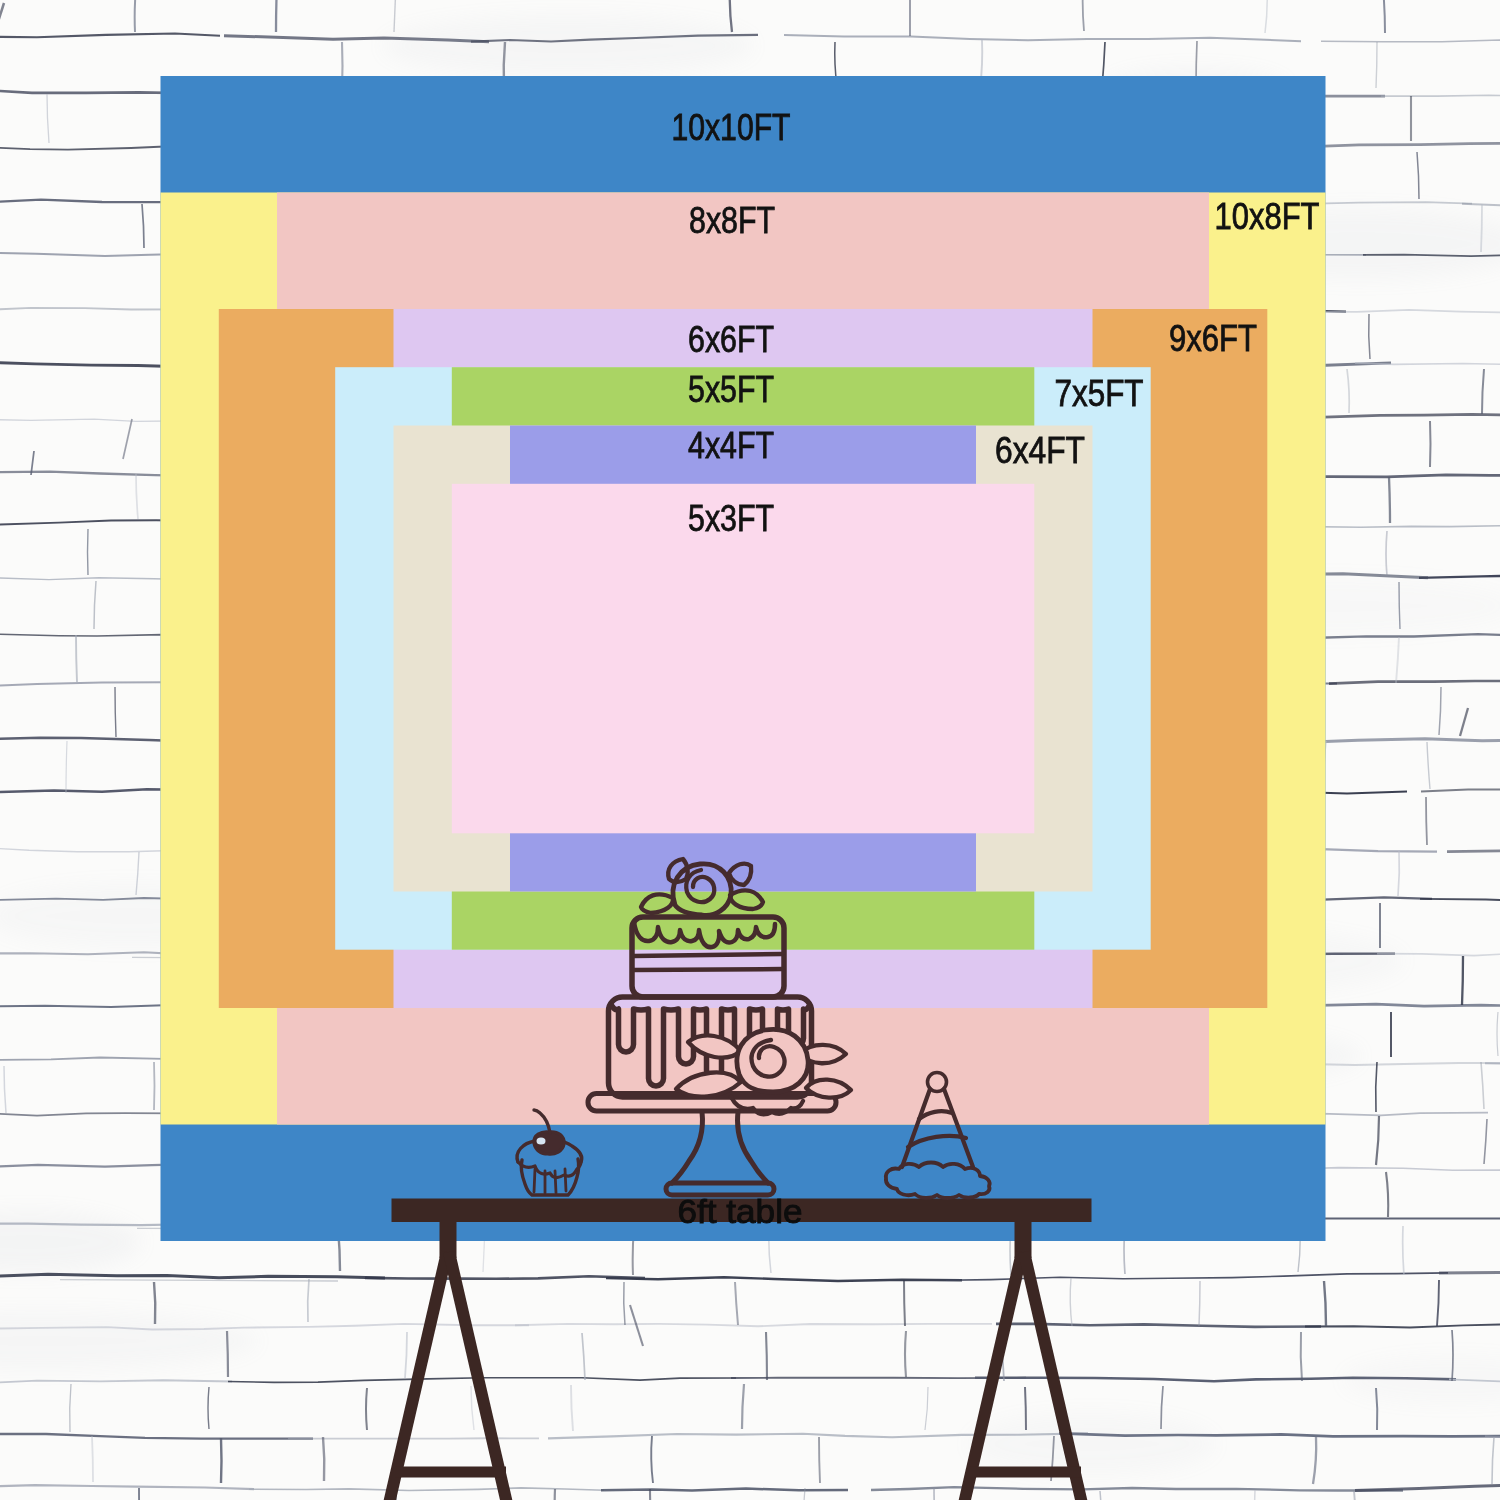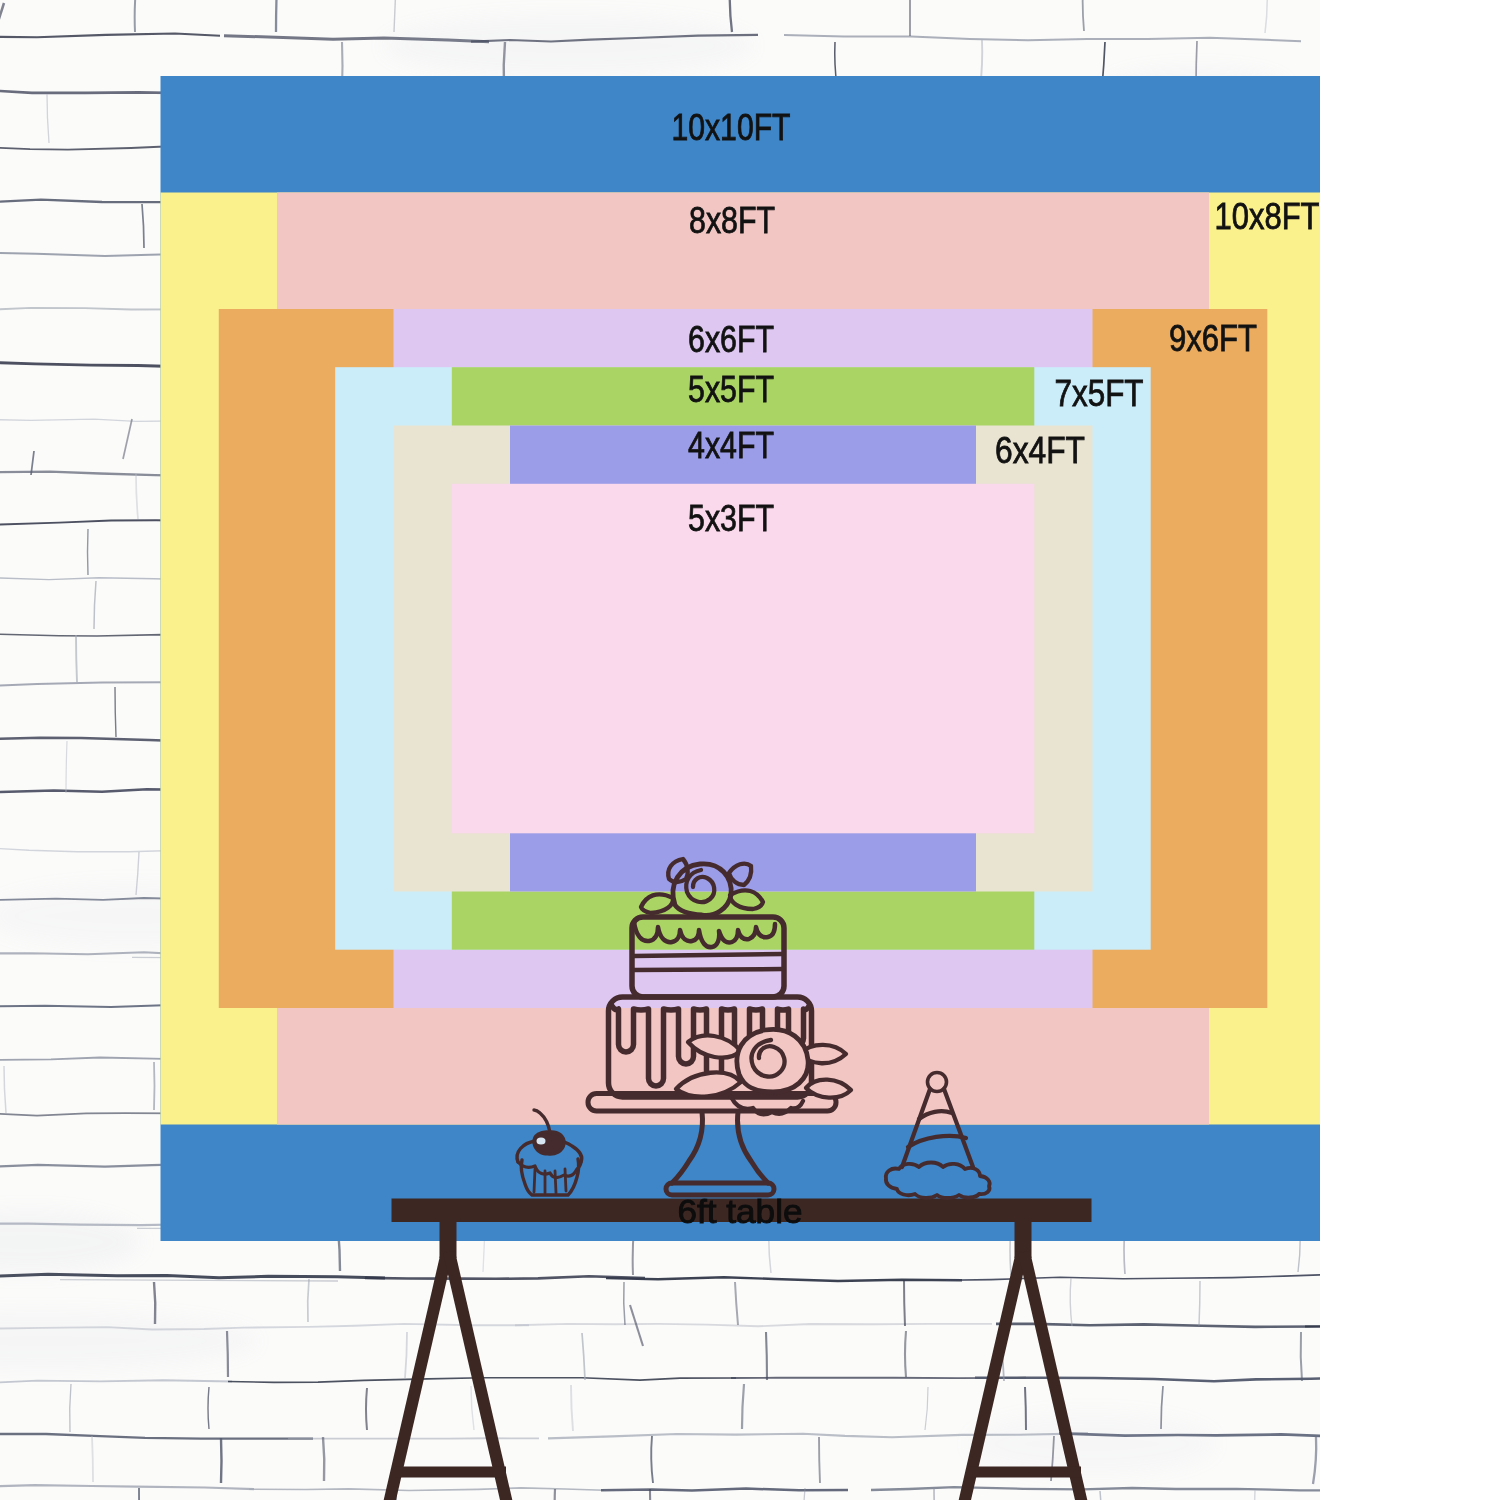--- a/index.html
+++ b/index.html
@@ -1,16 +1,16 @@
 <!DOCTYPE html>
 <html><head>
 <meta charset="utf-8">
 <style>
   html, body { margin: 0; padding: 0; background: #ffffff; }
-  #stage { position: relative; width: 1320px; height: 1500px; overflow: hidden; font-family: "Liberation Sans", sans-serif; }
+  #stage { position: relative; width: 1500px; height: 1500px; overflow: hidden; font-family: "Liberation Sans", sans-serif; }
   svg { display: block; }
 </style>
 </head>
 <body>
 <div id="stage">
 <svg width="1500" height="1500" viewBox="0 0 1500 1500">
 <defs>
   <filter id="blur" x="-50%" y="-50%" width="200%" height="200%">
           <feGaussianBlur stdDeviation="10"></feGaussianBlur>
         </filter>

